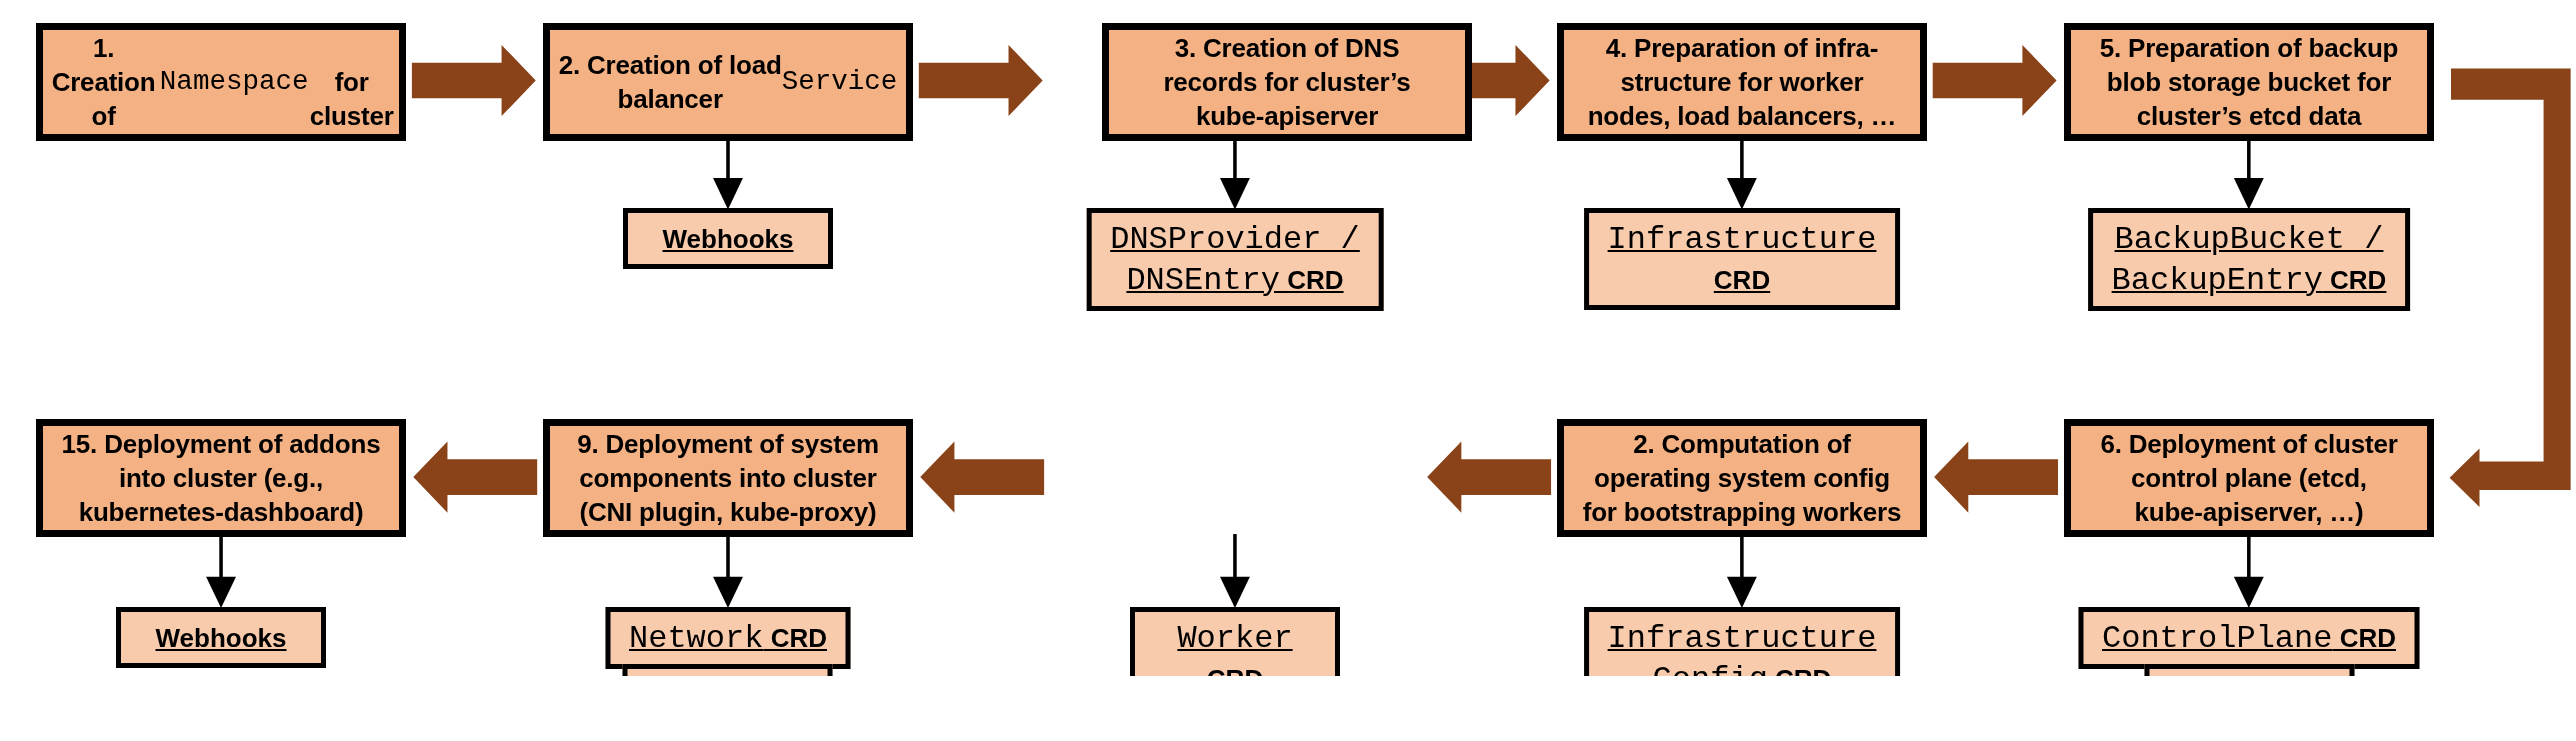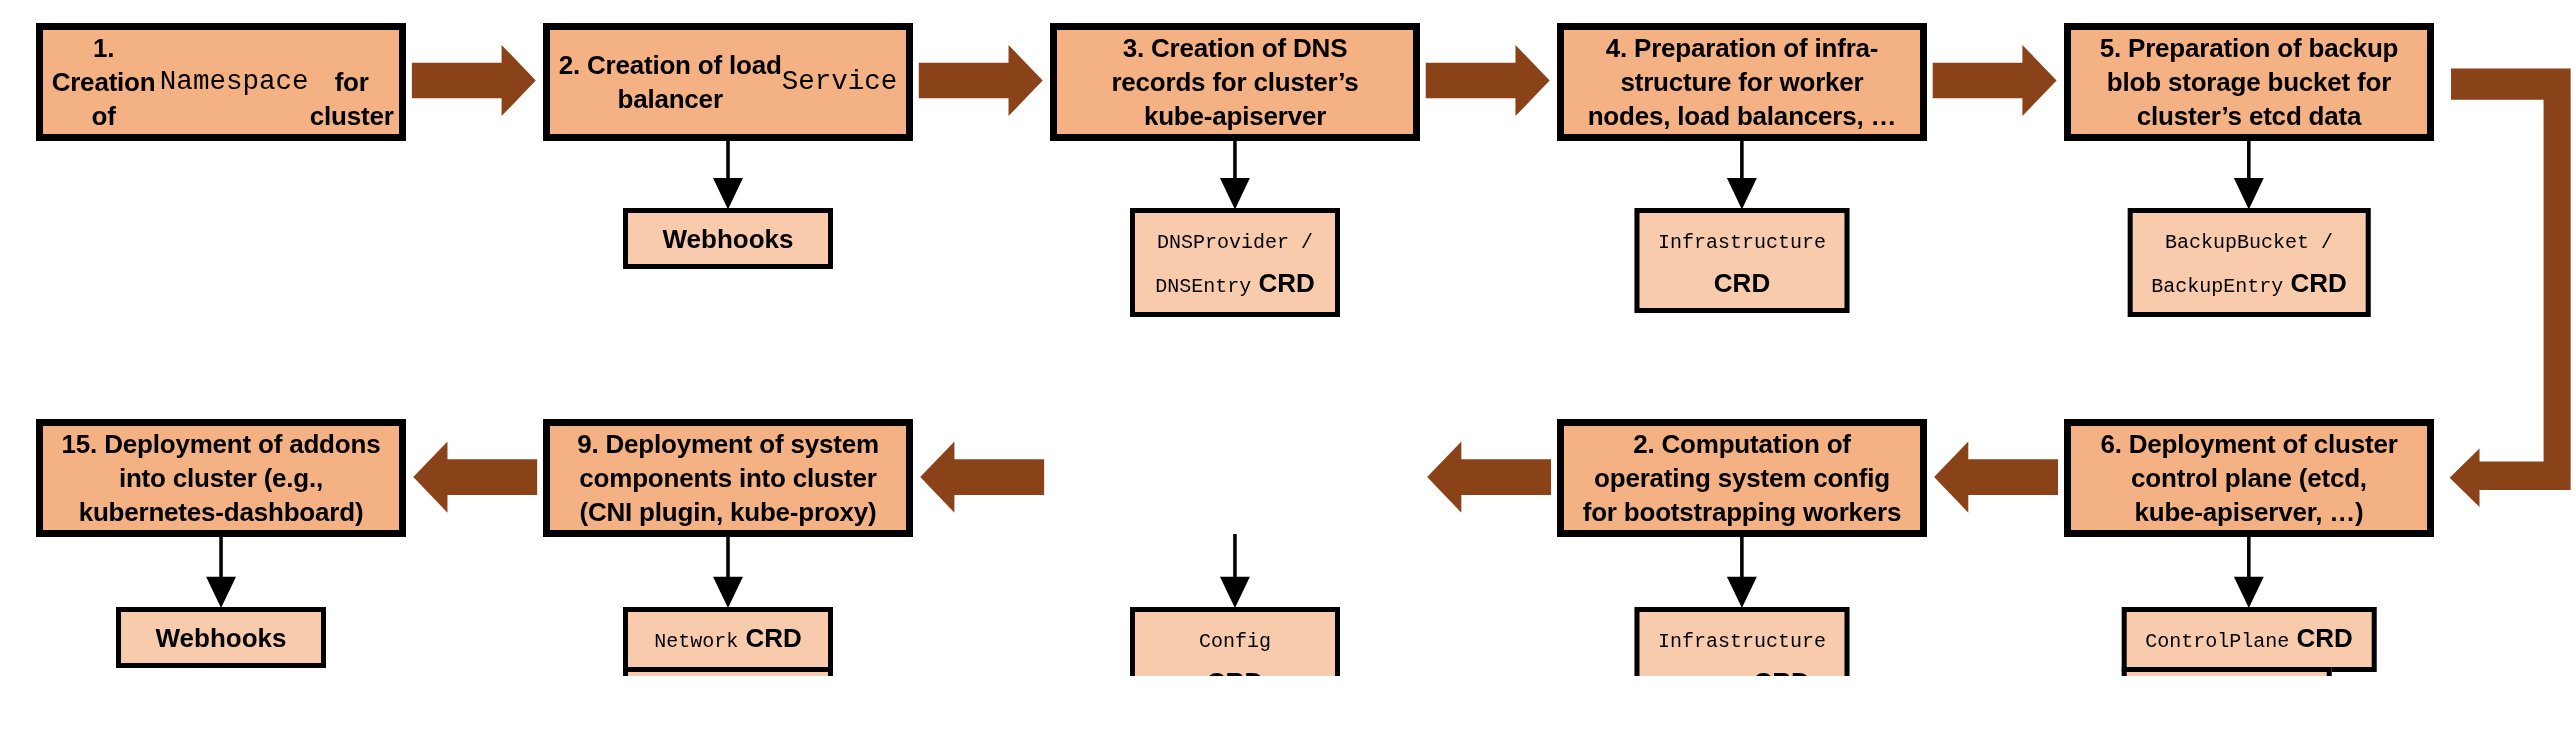--- a/index.html
+++ b/index.html
@@ -14,41 +14,41 @@
   .main-box{
     position:absolute;width:370px;height:118px;box-sizing:border-box;
     border:7.1px solid var(--line,#000);
     background:var(--main-fill,#F4B183);
     display:flex;align-items:center;justify-content:center;
     text-align:center;font-weight:700;font-size:26px;line-height:34px;
     letter-spacing:-0.2px;white-space:pre-line;padding:0 4.3px;
   }
   .row-top{top:23px}
   .row-bottom{top:419px}
-  .c1{left:20px}.c2{left:527px}.c3{left:1034px}.c4{left:1541px}.c5{left:2048px}
+  .c1{left:20px}.c2{left:527px}.c3{left:1086px}.c4{left:1541px}.c5{left:2048px}
   
   .mono{
     font-family:"Liberation Mono","DejaVu Sans Mono",monospace;
     font-weight:400;font-size:1.06em;letter-spacing:0;
   }
   
   .subs{
     position:absolute;transform:translateX(-50%);
-    display:flex;flex-direction:column;align-items:flex-start;
+    display:flex;flex-direction:column;align-items:center;text-decoration:underline;
   }
   .st{top:208px}.sb{top:607px}
   .sc1{left:205px}.sc2{left:712px}.sc3{left:1219px}.sc4{left:1726px}.sc5{left:2233px}
   .sub-box{
     box-sizing:border-box;border:5.7px solid var(--line,#000);
     background:var(--sub-fill,#F8CBAD);
     text-align:center;font-weight:700;font-size:26px;line-height:40px;
     white-space:pre-line;padding:5.7px 18.5px;min-width:210px;
   }
   .sub-box + .sub-box{margin-top:-5.7px;}
-  .sub-box .mono{font-size:20px;}
+  .sub-box .mono{font-size:32px;}
   
   #arrows{position:absolute;left:0;top:0;width:2576px;height:742px;pointer-events:none;}
   #arrows .block{fill:var(--arrow,#8A4218);}
   #arrows .thin-line{stroke:var(--line,#000);stroke-width:5px;}
   #arrows .thin-head{fill:var(--line,#000);}
 </style>
 </head>
 <body>
 
 <div id="canvas">
@@ -151,21 +151,21 @@
   </div>
 
   <div class="subs sb sc1">
     <div class="sub-box"><span>Webhooks</span></div>
   </div>
   <div class="subs sb sc2">
     <div class="sub-box"><span class="mono">Network</span><span> CRD</span></div>
     <div class="sub-box"><span>Webhooks</span></div>
   </div>
   <div class="subs sb sc3">
-    <div class="sub-box"><span class="mono">Config</span><span>
+    <div class="sub-box"><span class="mono">Worker</span><span>
 CRD</span></div>
   </div>
   <div class="subs sb sc4">
     <div class="sub-box"><span class="mono">Infrastructure
 Config</span><span> CRD</span></div>
   </div>
   <div class="subs sb sc5">
     <div class="sub-box"><span class="mono">ControlPlane</span><span> CRD</span></div>
     <div class="sub-box"><span>Webhooks</span></div>
   </div>

